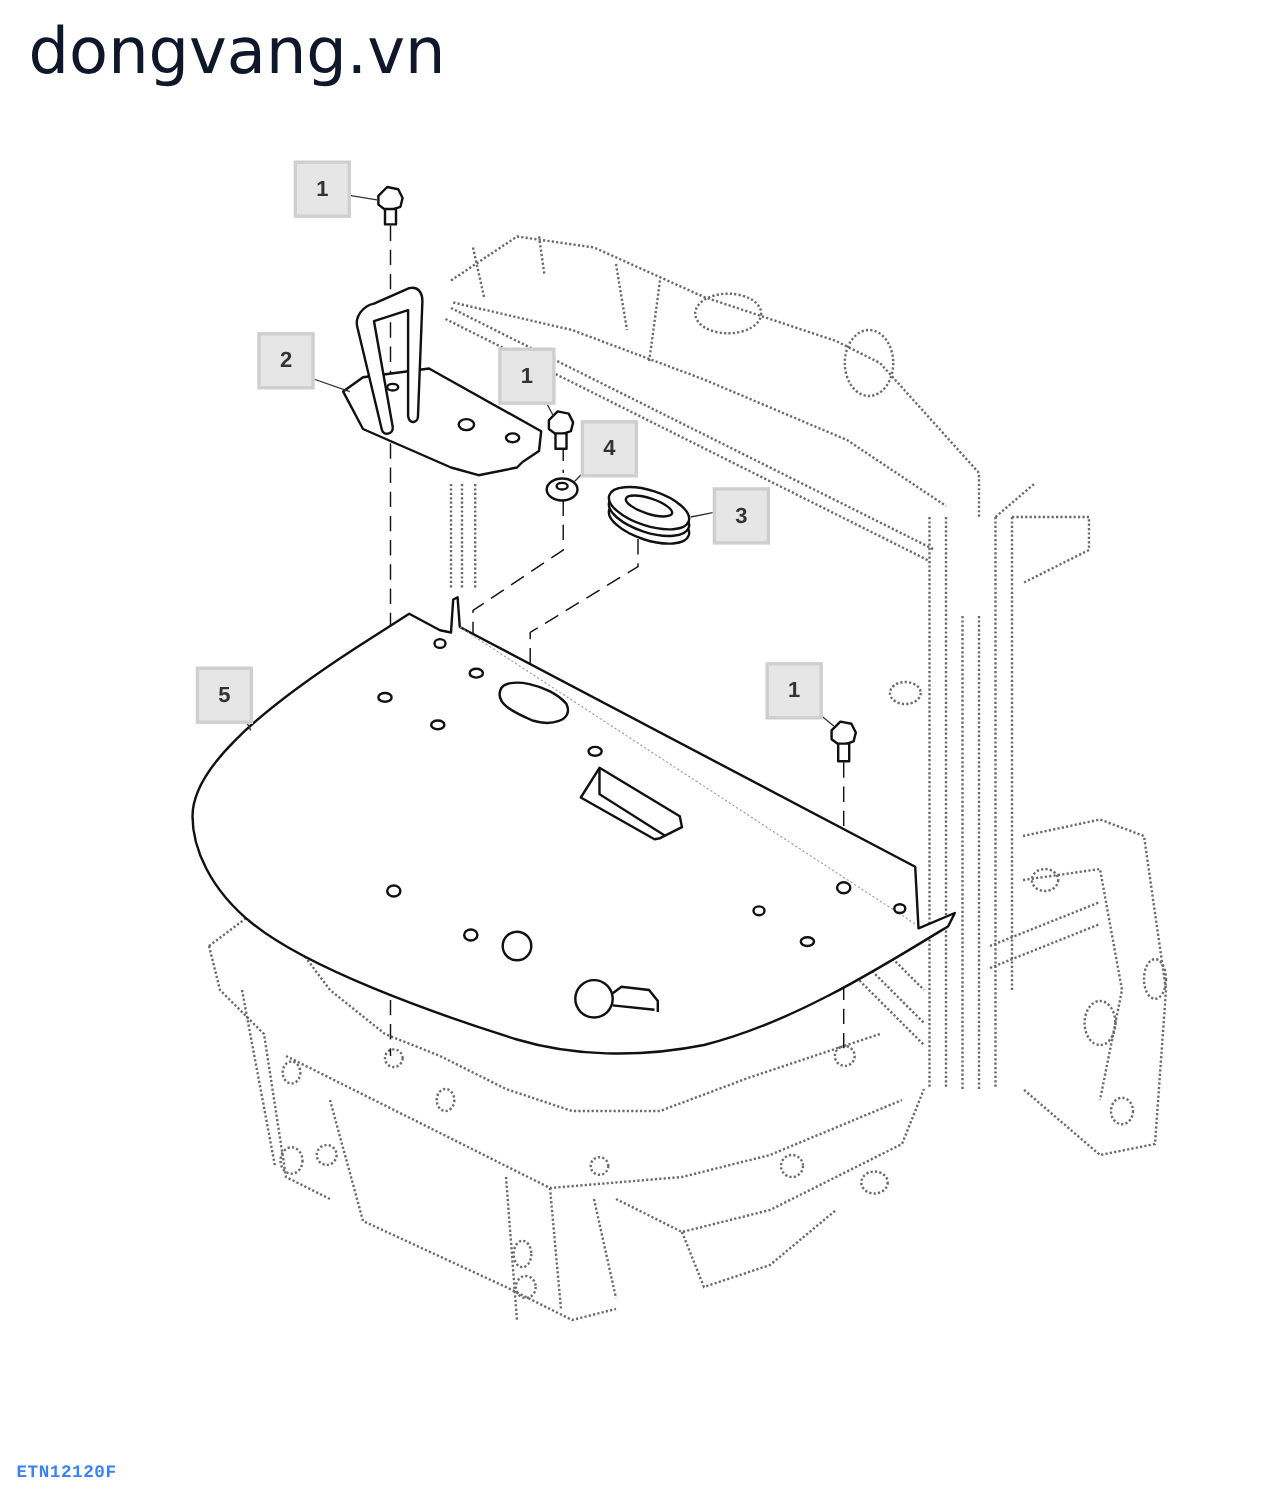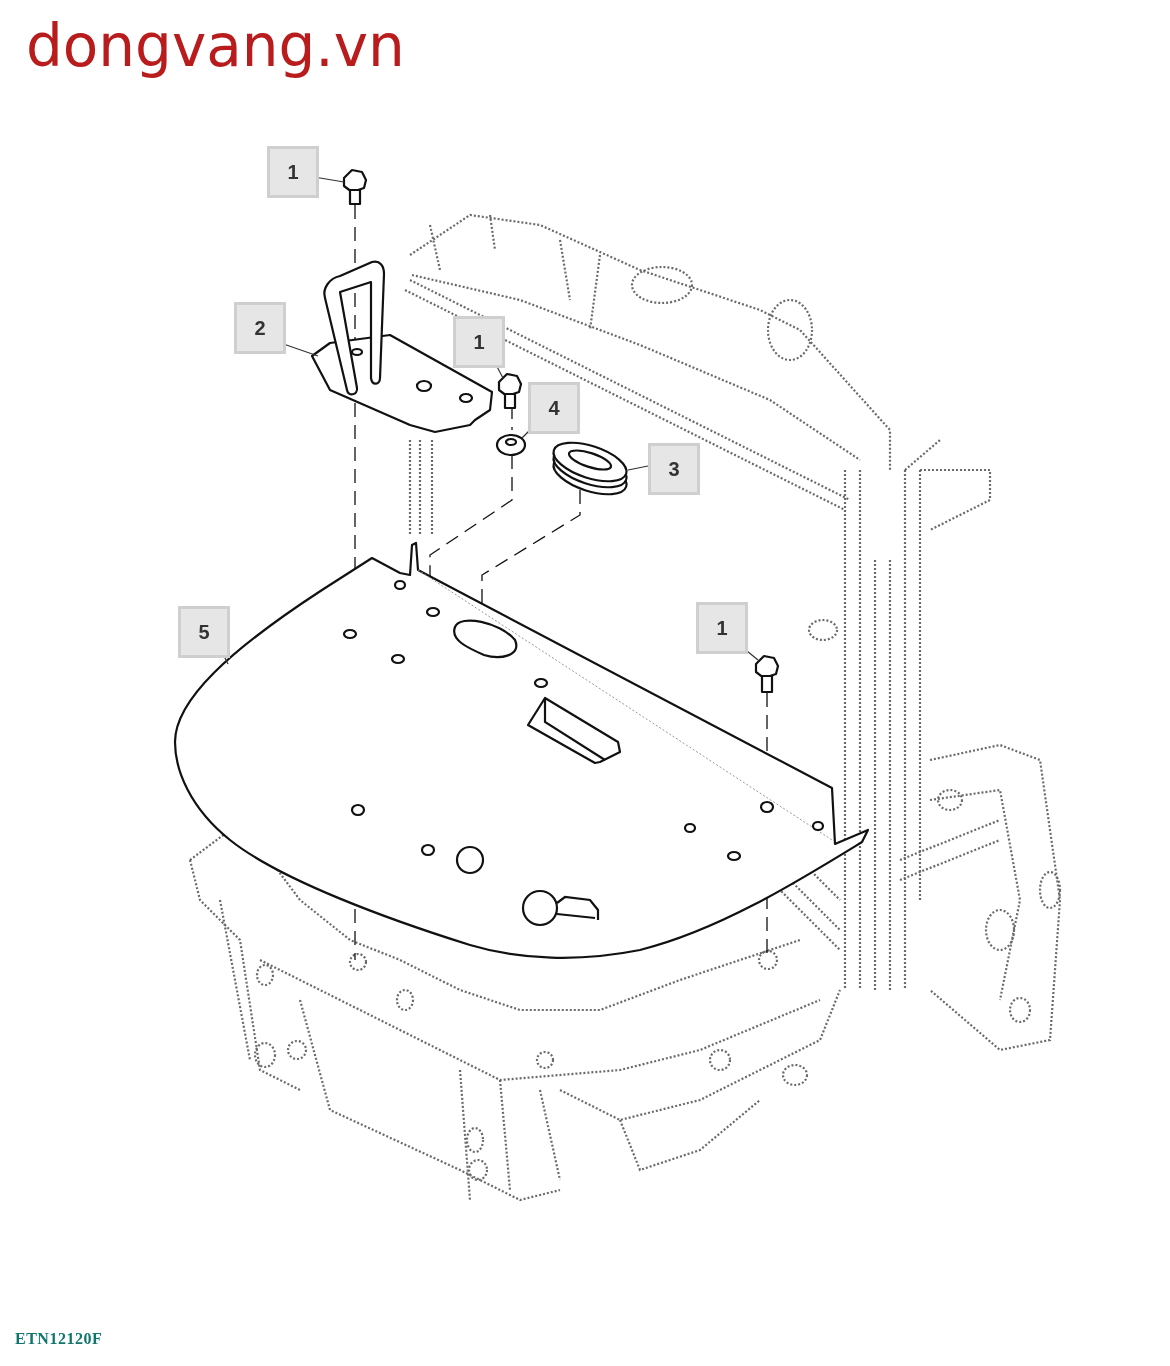--- a/index.html
+++ b/index.html
@@ -1,18 +1,18 @@
 <!DOCTYPE html>
 <html><head>
 <meta charset="utf-8">
 <style>
   html, body { margin:0; padding:0; background:#ffffff; }
   body { width:1170px; height:1366px; position:relative; overflow:hidden; font-family:"Liberation Sans", sans-serif; }
-  .watermark { position:absolute; left:26px; top:8px; font-family:"DejaVu Sans", sans-serif; font-size:58px; color:#b91c1c; letter-spacing:0px; line-height:76px; }
-  .figure-code { position:absolute; left:15px; top:1330px; font-family:Liberation Serif, serif; font-weight:bold; font-size:16px; color:#0f766e; letter-spacing:0.5px; }
+  .watermark { position:absolute; left:26px; top:8px; font-family:"DejaVu Sans", sans-serif; font-size:58px; color:#0f172a; letter-spacing:0px; line-height:76px; }
+  .figure-code { position:absolute; left:15px; top:1330px; font-family:Liberation Mono, monospace; font-weight:bold; font-size:16px; color:#3b82f6; letter-spacing:0.5px; }
   svg.diagram { position:absolute; left:0; top:0; }
   .callout { position:absolute; width:52px; height:52px; background:#e6e6e6; border:3px solid #cfcfcf; box-sizing:border-box; display:flex; align-items:center; justify-content:center; font-family:"Liberation Sans", sans-serif; font-weight:bold; font-size:20px; color:#333; }
 </style>
 </head>
 <body>
 
 <div class="watermark">dongvang.vn</div>
 
 <svg class="diagram" width="1170" height="1366" viewBox="0 0 1170 1366">
   <defs>

